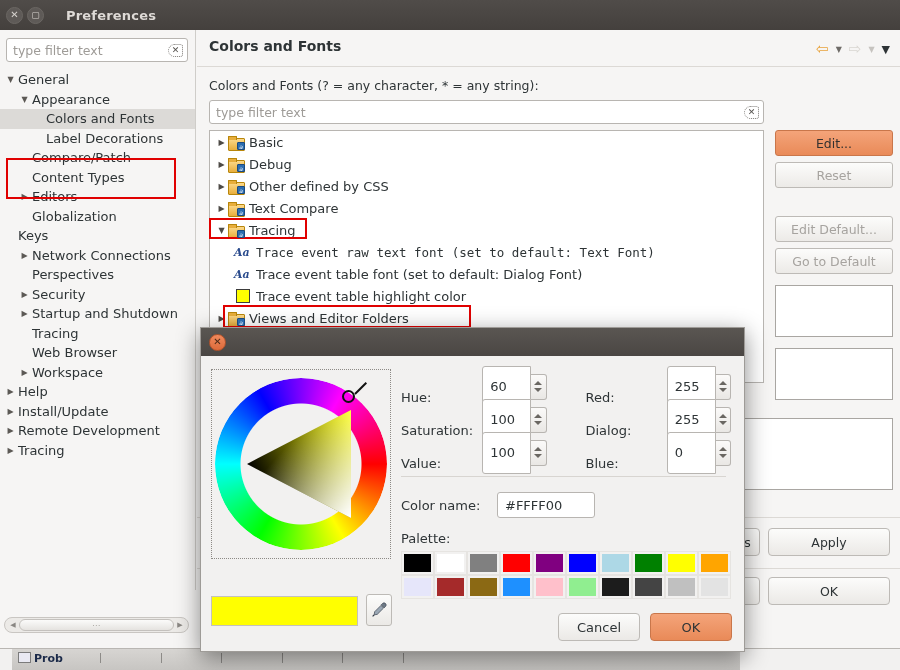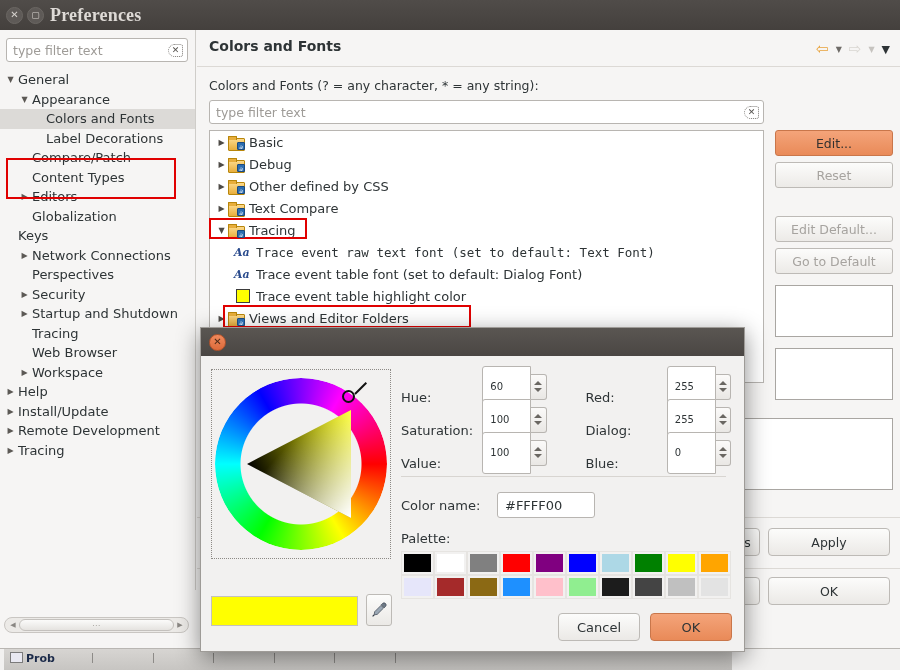--- a/index.html
+++ b/index.html
@@ -17,21 +17,21 @@
   
   .bg-ide {
     position: absolute; left: 0; top: 590px; width: 900px; height: 80px;
     background: #f2f1f0;
   }
   .bg-ide-editor {
     position: absolute; left: 0; top: 590px; width: 900px; height: 55px;
     background: #ffffff;
   }
   .bg-tabbar {
-    position: absolute; left: 4px; top: 648px; width: 728px; height: 22px;
+    position: absolute; left: 12px; top: 648px; width: 728px; height: 22px;
     background: linear-gradient(to bottom,#d7d5d2,#c7c5c2);
     border-top: 1px solid #b5b3b0;
     font-size: 11px; color: #3a3a3a;
     overflow: hidden; white-space: nowrap;
   }
   .bg-tabbar .tabitem {
     display: inline-block; padding: 3px 6px 0 6px; font-weight: bold; color: #1b2a49;
   }
   .bg-tabbar .tabicon {
     display: inline-block; width: 13px; height: 11px; vertical-align: -1px;
@@ -53,22 +53,22 @@
   .tb-btn {
     width: 17px; height: 17px; border-radius: 50%;
     background: #5e5a57;
     margin-right: 4px;
     display: flex; align-items: center; justify-content: center;
     color: #d6d2ce; font-size: 10px; line-height: 1;
     border: 1px solid #6b6763;
   }
   .tb-btn.sq { font-size: 9px; }
   .tb-title {
-    color: #dedad6; font-weight: bold; font-size: 18px;
-    margin-left: 2px; letter-spacing: .2px; font-family: Liberation Serif, serif;
+    color: #dedad6; font-weight: bold; font-size: 13px;
+    margin-left: 18px; letter-spacing: .2px;
   }
 
   
   .sidebar {
     position: absolute; left: 0; top: 30px; width: 196px; height: 560px;
     background: #f6f5f4;
     border-right: 1px solid #cfcdc9;
   }
   .filter-box {
     position: absolute; left: 6px; top: 8px; width: 182px; height: 24px;
@@ -275,21 +275,21 @@
     transform: rotate(-45deg); transform-origin: left center;
   }
 
   .fields { position: absolute; left: 200px; top: 14px; width: 330px; }
   .frow { display: flex; align-items: center; height: 33px; }
   .flabel { width: 96px; font-size: 13px; color: #2e3436; margin-top: 22px; }
   .spin {
     width: 56px; height: 42px; background: #fff;
     border: 1px solid #b8b5b1; border-radius: 3px 0 0 3px;
     display: flex; align-items: center; padding-left: 7px;
-    font-size: 10px; color: #2e3436;
+    font-size: 13px; color: #2e3436;
   }
   .spinbtns {
     width: 18px; height: 26px;
     background: linear-gradient(to bottom,#fbfaf9,#e9e7e4);
     border: 1px solid #b8b5b1; border-left: none; border-radius: 0 3px 3px 0;
     display: flex; flex-direction: column; align-items: center; justify-content: center;
     gap: 3px;
   }
   .spinbtns i {
     width: 0; height: 0; border-left: 4px solid transparent; border-right: 4px solid transparent;

